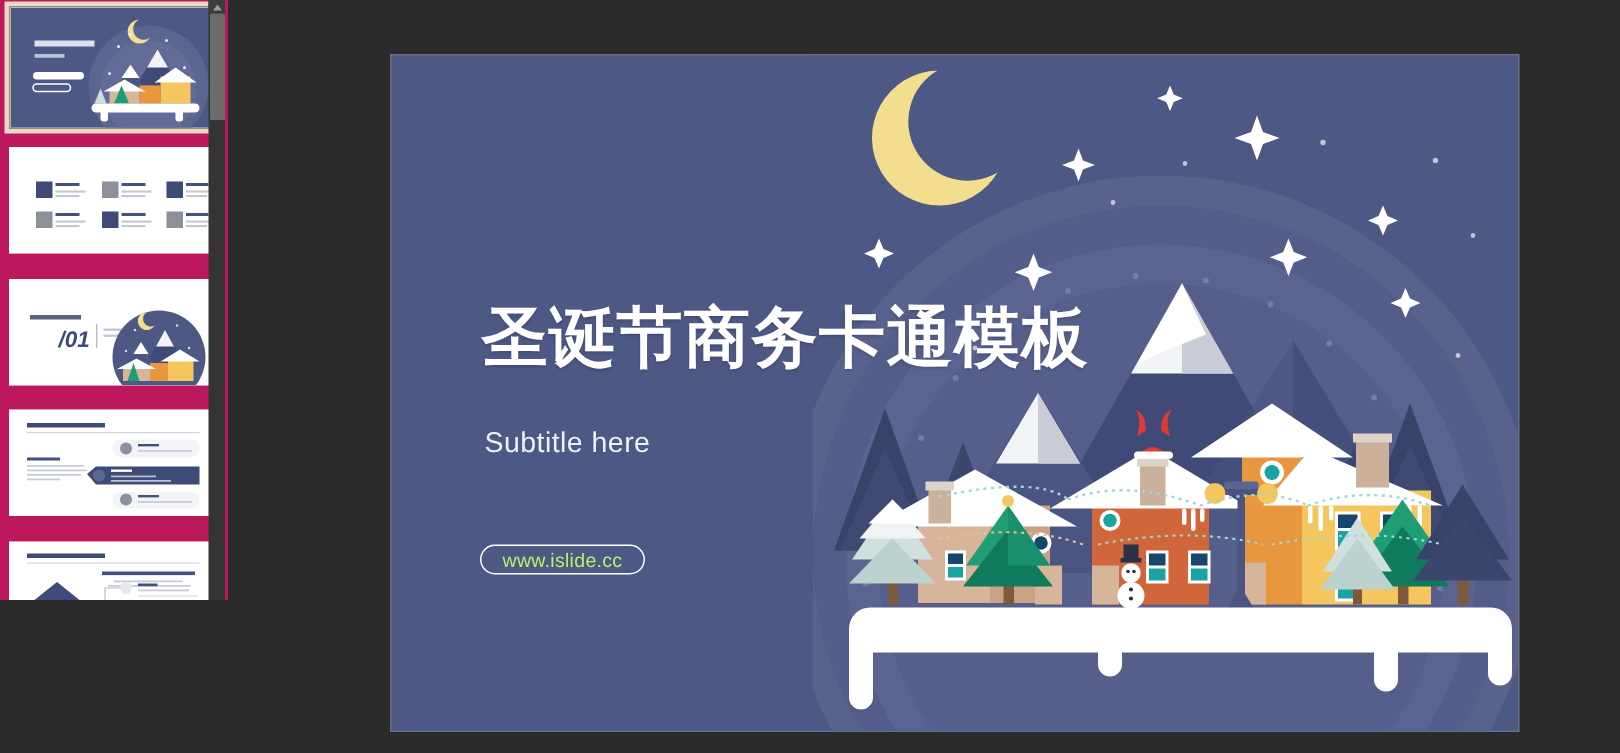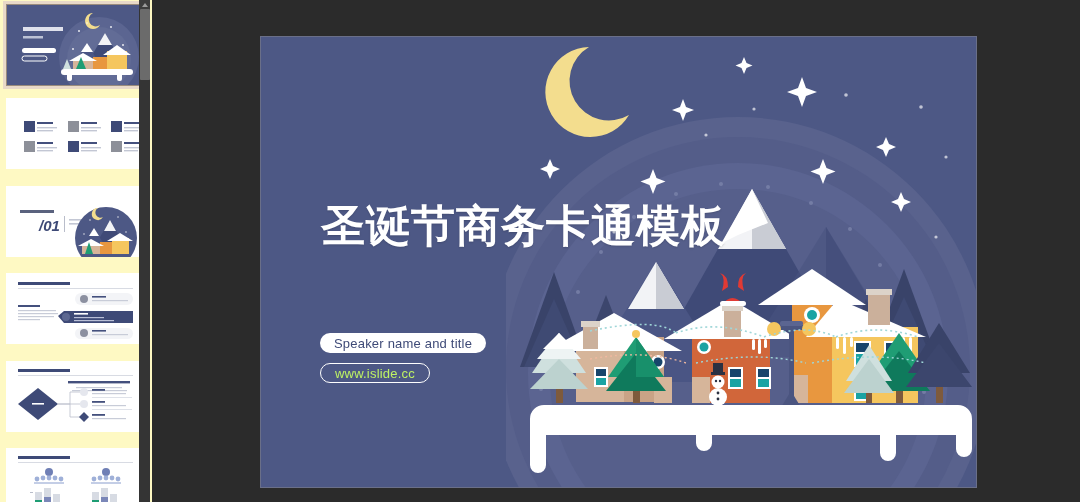--- a/index.html
+++ b/index.html
@@ -6,22 +6,22 @@
   html,body{margin:0;padding:0;}
   body{
     width:1080px;height:502px;overflow:hidden;
     background:#2b2b2b;
     font-family:"Liberation Sans","DejaVu Sans",sans-serif;
   }
   .app{position:relative;width:1080px;height:502px;display:flex;background:#2b2b2b;}
 
   
   .sidebar{
-    position:relative;width:152px;height:502px;
-    background:#fef9c3;flex:0 0 152px;overflow:hidden;
+    position:relative;width:152px;height:400px;
+    background:#be185d;flex:0 0 152px;overflow:hidden;
   }
   .thumb{
     position:absolute;left:6px;width:139px;background:#ffffff;
     box-sizing:border-box;overflow:hidden;
   }
   .thumb.selected{
     outline:3px solid #e8d9c8;outline-offset:0;
     border:1px solid #9a8c7c;
   }
   .thumb-inner{position:absolute;inset:0;overflow:hidden;}
@@ -47,20 +47,21 @@
   .sb-divider{
     position:absolute;left:163px;top:0;width:1px;height:502px;background:#4a4a4a;
   }
 
   
   .stage{position:relative;flex:1;height:502px;background:#2b2b2b;}
   .slide{
     position:absolute;left:109px;top:37px;width:715px;height:450px;
     background:#4d5885;overflow:hidden;
     box-shadow:0 0 0 1px #6a6f88;
+    padding-left:36px;
   }
 
   
   .slide-title{
     position:absolute;left:60px;top:167px;
     font-size:44px;font-weight:bold;color:#ffffff;
     letter-spacing:1px;white-space:nowrap;line-height:1;
     text-shadow:0 1px 2px rgba(0,0,0,.15);
   }
   .slide-sub{
@@ -507,17 +508,17 @@
             <path d="M84 322 Q140 312 180 326" stroke="#f0b9a0" stroke-width="1.4" fill="none" stroke-dasharray="2 3"></path>
             <path d="M190 326 Q250 314 300 326" stroke="#9fd6d8" stroke-width="1.4" fill="none" stroke-dasharray="2 3"></path>
             <path d="M306 326 Q370 314 420 326" stroke="#9fd6d8" stroke-width="1.4" fill="none" stroke-dasharray="2 3"></path>
 
             <path d="M18 368 h434 a14 14 0 0 1 14 14 v30 a8 8 0 0 1 -16 0 v-14 h-60 v18 a8 8 0 0 1 -16 0 v-18 h-168 v8 a8 8 0 0 1 -16 0 v-8 h-150 v30 a8 8 0 0 1 -16 0 v-46 a14 14 0 0 1 14 -14z" fill="#ffffff"></path>
           </g>
         </svg>
       </div>
 
       <div class="slide-title">圣诞节商务卡通模板</div>
-      <div class="pill pill-filled">Speaker name and title</div>
+      <div class="slide-sub">Subtitle here</div>
       <div class="pill pill-outline">www.islide.cc</div>
     </div>
   </div>
 </div>
 
 </body></html>

